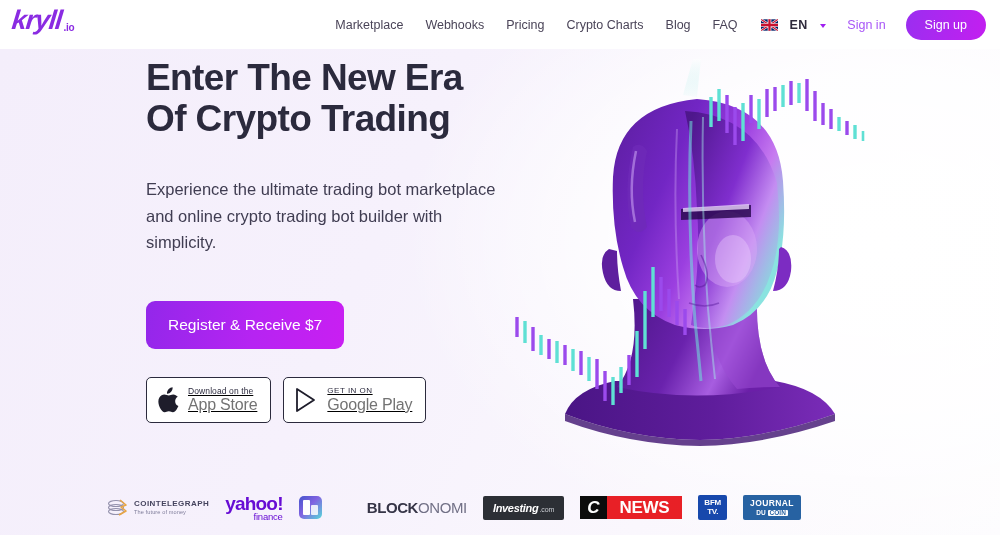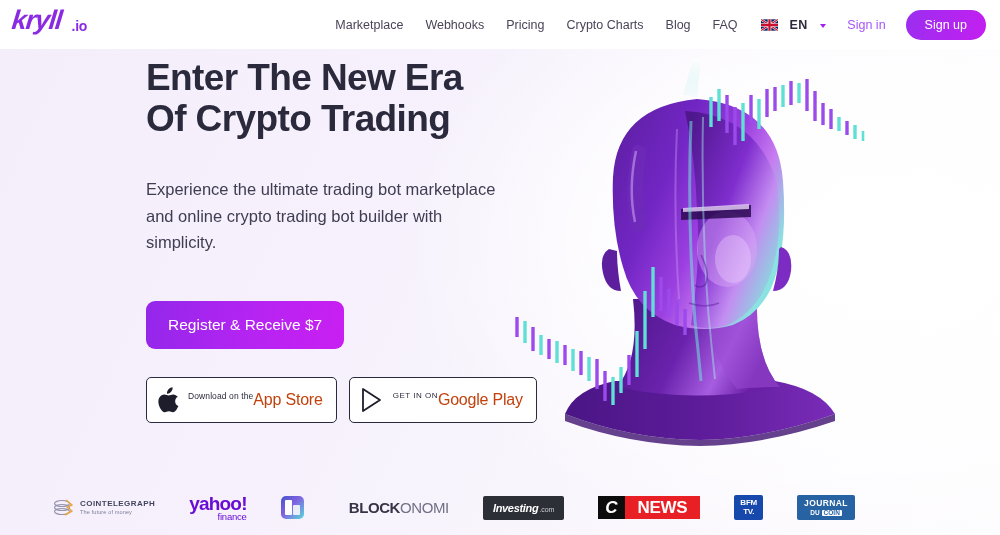--- a/index.html
+++ b/index.html
@@ -36,25 +36,25 @@
   .logo-main {
     font-size: 27px;
     font-weight: 700;
     color: #8a2be2;
     letter-spacing: -1.2px;
     line-height: 1;
     font-style: italic;
     transform: skewX(-6deg);
   }
   .logo-suffix {
-    font-size: 14px;
+    font-size: 10px;
     font-weight: 700;
     color: #8a2be2;
     letter-spacing: -0.3px;
-    margin-left: 10px;
+    margin-left: 2px;
     margin-bottom: 1px;
     line-height: 1;
   }
 
   .nav {
     position: absolute;
     right: 14px;
     top: 0;
     height: 49px;
     display: flex;
@@ -182,31 +182,31 @@
     border: 1.6px solid #2b2a3d;
     border-radius: 5px;
     background: #ffffff;
     display: flex;
     align-items: center;
     gap: 8px;
     padding: 0 13px 0 11px;
     cursor: pointer;
   }
   .store-badge .glyph { flex: none; display: block; }
-  .store-text { display: flex; justify-content: flex-end; line-height: 1; }
+  .store-text { display: flex; flex-direction: column; justify-content: flex-end; line-height: 1; text-decoration: underline; }
   .store-top {
     font-size: 8.5px;
     color: #2b2a3d;
     letter-spacing: 0.1px;
     margin-bottom: 2px;
   }
   .store-top.caps { font-size: 8px; letter-spacing: 0.5px; }
   .store-bottom {
     font-size: 16px;
-    color: #c2410c;
+    color: #737373;
     letter-spacing: -0.2px;
   }
 
   
   .illustration {
     position: absolute;
     left: 505px;
     top: 10px;
     width: 380px;
     height: 400px;
@@ -216,21 +216,21 @@
   
   .press-bar {
     position: absolute;
     left: 0;
     top: 431px;
     width: 908px;
     height: 55px;
     display: flex;
     align-items: center;
     justify-content: center;
-    gap: 34px;
+    gap: 16px;
   }
   .press-item {
     display: flex;
     align-items: center;
     opacity: 0.95;
     cursor: pointer;
   }
 
   
   .ct { display: flex; align-items: center; gap: 5px; }

